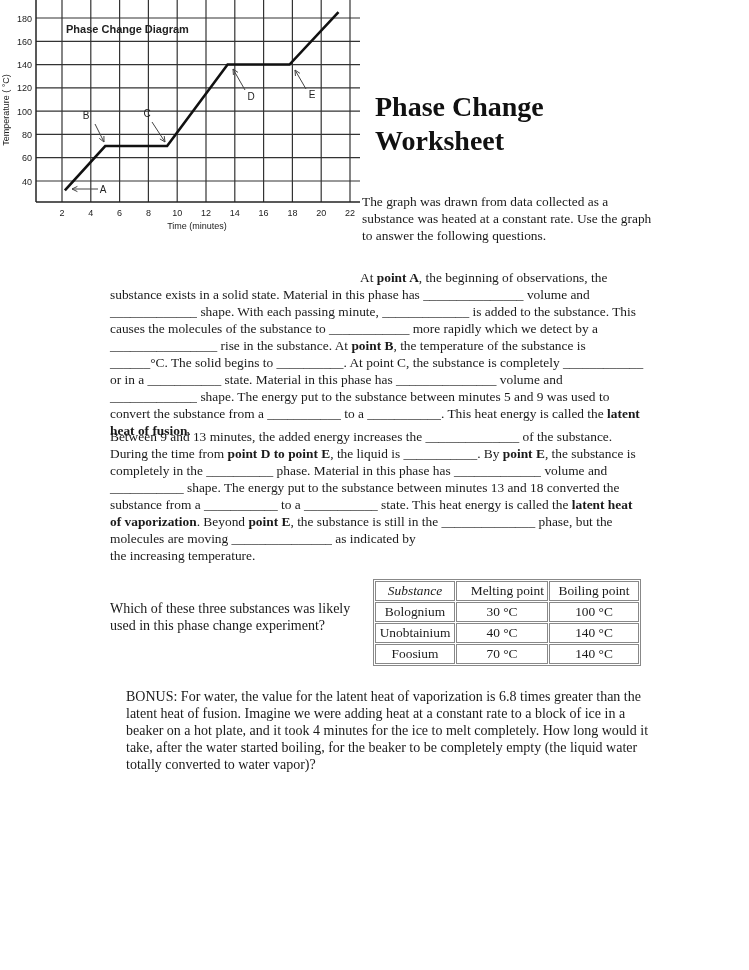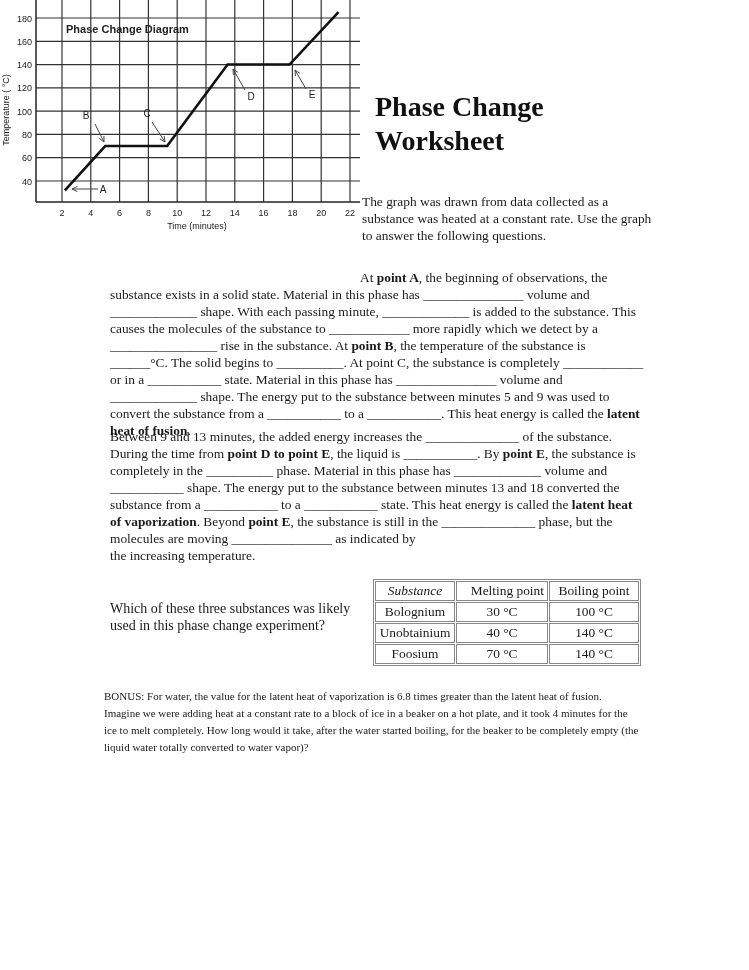--- a/index.html
+++ b/index.html
@@ -6,21 +6,21 @@
   body { width:749px; height:970px; position:relative; overflow:hidden;
          font-family:"Liberation Serif", "DejaVu Serif", serif; color:#1a1a1a; }
   #graph { position:absolute; left:0; top:0; width:372px; height:240px; }
   #graph text { font-family:"Liberation Sans", "DejaVu Sans", sans-serif; fill:#222; }
   .title-block { position:absolute; left:375px; top:90px; font-size:28px; font-weight:bold; line-height:34px; color:#111; }
   .intro { position:absolute; left:362px; top:175px; width:290px; font-size:13.4px; line-height:17px;margin-top:18px; }
   .para { position:absolute; left:110px; width:535px; font-size:13.4px; line-height:17px; }
   .p1 { top:241px;margin-top:28px; }
   .p2 { top:428px; }
   .question { position:absolute; left:110px; top:600px; width:255px; font-size:14px; line-height:17px; }
-  .bonus { position:absolute; left:104px; top:688px; width:535px; font-size:11px; line-height:17px; }
+  .bonus { position:absolute; left:126px; top:688px; width:535px; font-size:14px; line-height:17px; }
   table.subs { position:absolute; left:373px; top:579px; border-collapse:separate; border-spacing:1px;
                border:1px solid #888; font-size:13.4px; line-height:16px; }
   table.subs td, table.subs th { border:1px solid #888; padding:1px 3px; text-align:center; font-weight:normal; }
   table.subs td.c1 { width:72px;font-style:italic; }
   table.subs td.c2 { width:84px;text-align:right; }
   table.subs td.c3 { width:82px; }
   b { font-weight:bold; }
 </style>
 </head>
 <body>

